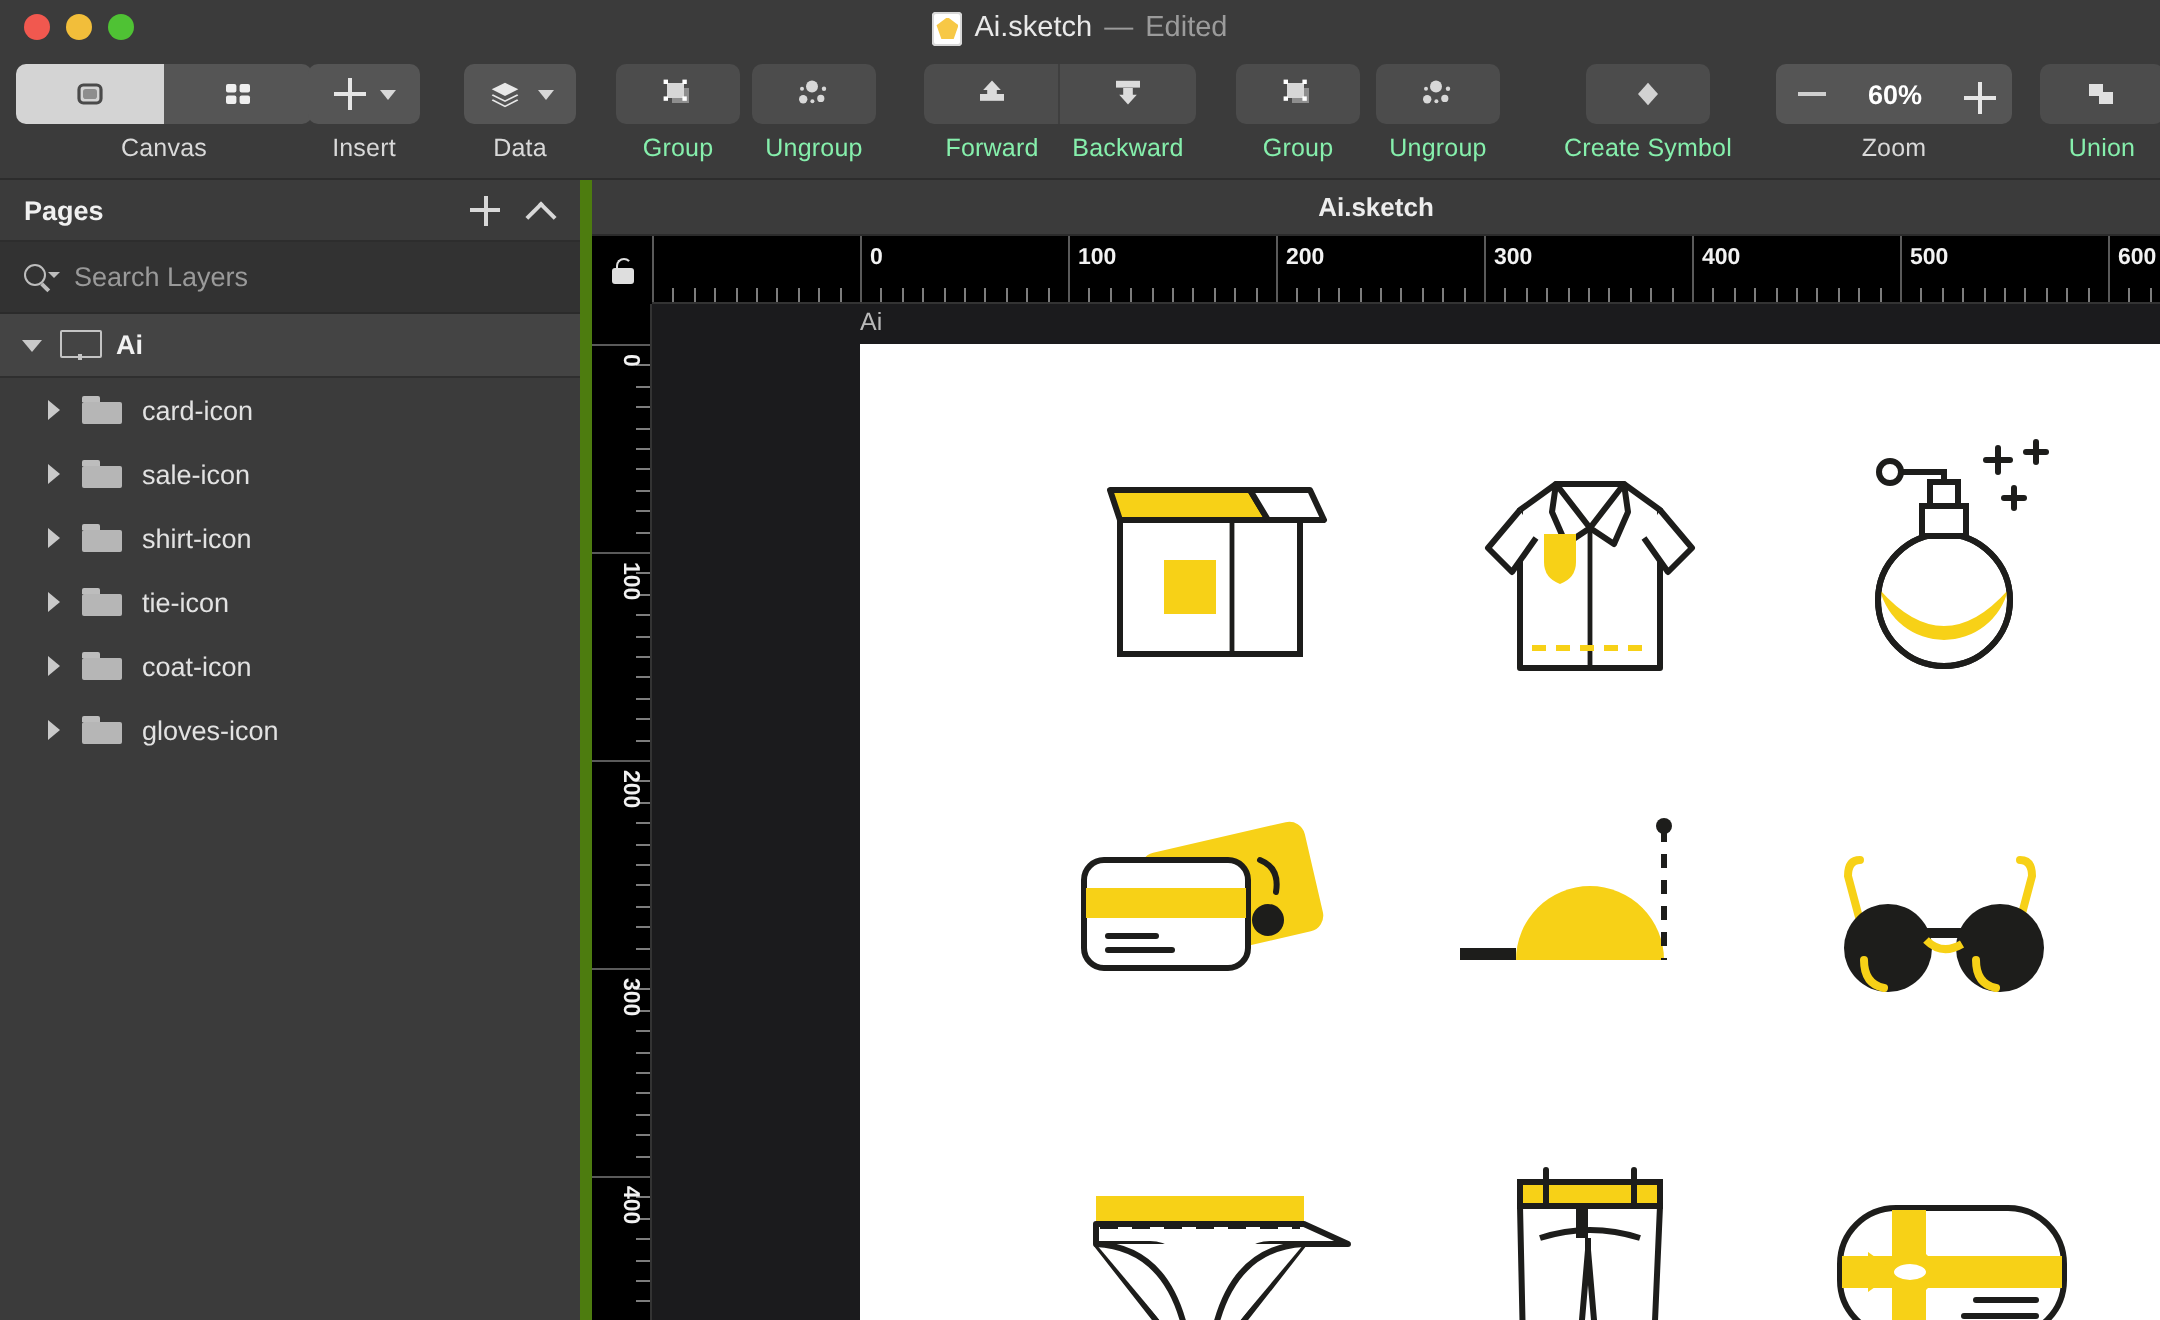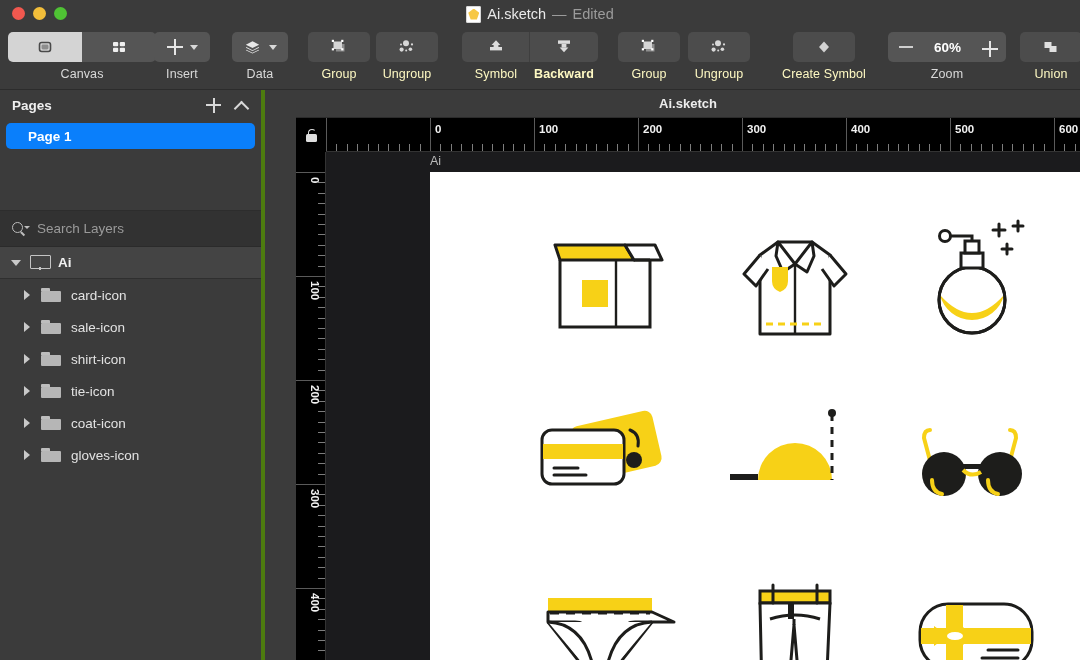--- a/index.html
+++ b/index.html
@@ -49,21 +49,21 @@
   .tbtn {
     height: 30px; border-radius: 5px; background: #555555;
     display: flex; align-items: center; justify-content: center;
     color: #e3e3e3;
   }
   .tbtn.light { background: #d4d4d4; color: #3a3a3a; }
   .tbtn.dim { background: #4c4c4c; }
   .tlabel {
     margin-top: 5px; font-size: 12.5px; color: #d9d9d9; white-space: nowrap; letter-spacing: .1px;
   }
-  .tlabel.dim { color: #fef9c3; }
+  .tlabel.dim { color: #86efac; }
 
   .seg { display: flex; border-radius: 5px; overflow: hidden; }
   .seg .tbtn { border-radius: 0; }
 
   .chev { width: 0; height: 0; border-left: 4.5px solid transparent; border-right: 4.5px solid transparent;
           border-top: 5px solid #d8d8d8; margin-left: 1px; }
 
   .plus-g { position: relative; width: 16px; height: 16px; }
   .plus-g::before, .plus-g::after { content:""; position:absolute; background:#e6e6e6; }
   .plus-g::before { left: 7px; top: 0; width: 2px; height: 16px; }
@@ -73,22 +73,22 @@
 
   
   .docbar {
     position: absolute; left: 296px; top: 90px; width: 784px; height: 28px;
     background: #3b3b3b; display: flex; align-items: center; justify-content: center;
     font-size: 13px; color: #ededed; font-weight: 600; border-bottom: 1px solid #2b2b2b;
   }
 
   
   .sidebar {
-    position: absolute; left: 0; top: 90px; width: 265px; height: 570px;
-    background: #3b3b3b; border-right: 4px solid #4d7c0f;
+    position: absolute; left: 0; top: 90px; width: 296px; height: 570px;
+    background: #3b3b3b; border-right: 6px solid #4d7c0f;
   }
   .pages-head {
     height: 30px; display: flex; align-items: center; padding: 0 12px;
     color: #f0f0f0; font-size: 13.5px; font-weight: 700;
   }
   .pages-head .spacer { flex: 1; }
   .pg-plus { position: relative; width: 15px; height: 15px; margin-right: 14px; cursor: default; }
   .pg-plus::before, .pg-plus::after { content:""; position:absolute; background:#d8d8d8; }
   .pg-plus::before { left: 6.5px; top: 0; width: 2px; height: 15px; }
   .pg-plus::after { left: 0; top: 6.5px; width: 15px; height: 2px; }
@@ -323,22 +323,22 @@
         </div>
         <div class="tbtn dim" style="width:68px;">
           <svg width="22" height="20" viewBox="0 0 22 20">
               <rect x="5" y="3.4" width="12" height="3.4" fill="#dcdcdc"></rect>
               <rect x="8.6" y="7" width="4.8" height="3.6" fill="#dcdcdc"></rect>
               <path d="M11 15.2 L15.4 10.4 L6.6 10.4 Z" fill="#dcdcdc"></path>
             </svg>
         </div>
       </div>
       <div class="tbtns" style="gap:0;">
-        <div class="tlabel dim" style="width:68px; text-align:center;">Symbol</div>
-        <div class="tlabel dim" style="width:68px; text-align:center;font-weight:bold;">Backward</div>
+        <div class="tlabel dim" style="width:68px; text-align:center;">Forward</div>
+        <div class="tlabel dim" style="width:68px; text-align:center;">Backward</div>
       </div>
     </div>
 
     <div class="tgroup" style="left:618px;">
       <div class="tbtn dim" style="width:62px;">
         <svg width="22" height="20" viewBox="0 0 22 20">
             <rect x="8" y="7" width="8.5" height="7.5" fill="#8e8e8e"></rect>
             <rect x="5.5" y="4.5" width="8.5" height="7.5" fill="#d6d6d6"></rect>
             <g fill="#ffffff">
               <rect x="3.8" y="2.8" width="2.2" height="2.2"></rect>
@@ -400,25 +400,20 @@
   </div>
 
   <div class="sidebar">
     <div class="pages-head">
       <span>Pages</span>
       <span class="spacer"></span>
       <span class="pg-plus"></span>
       <span class="pg-collapse"></span>
     </div>
 
-    <div class="pages-list">
-      <div class="page-item selected">
-        <span>Page 1</span>
-      </div>
-    </div>
 
     <div class="sb-divider"></div>
 
     <div class="search-row">
       <span class="search-ic">
         <span class="ring"></span>
           <span class="hdl"></span>
           <span class="tri"></span>
       </span>
       <span class="search-ph">Search Layers</span>

